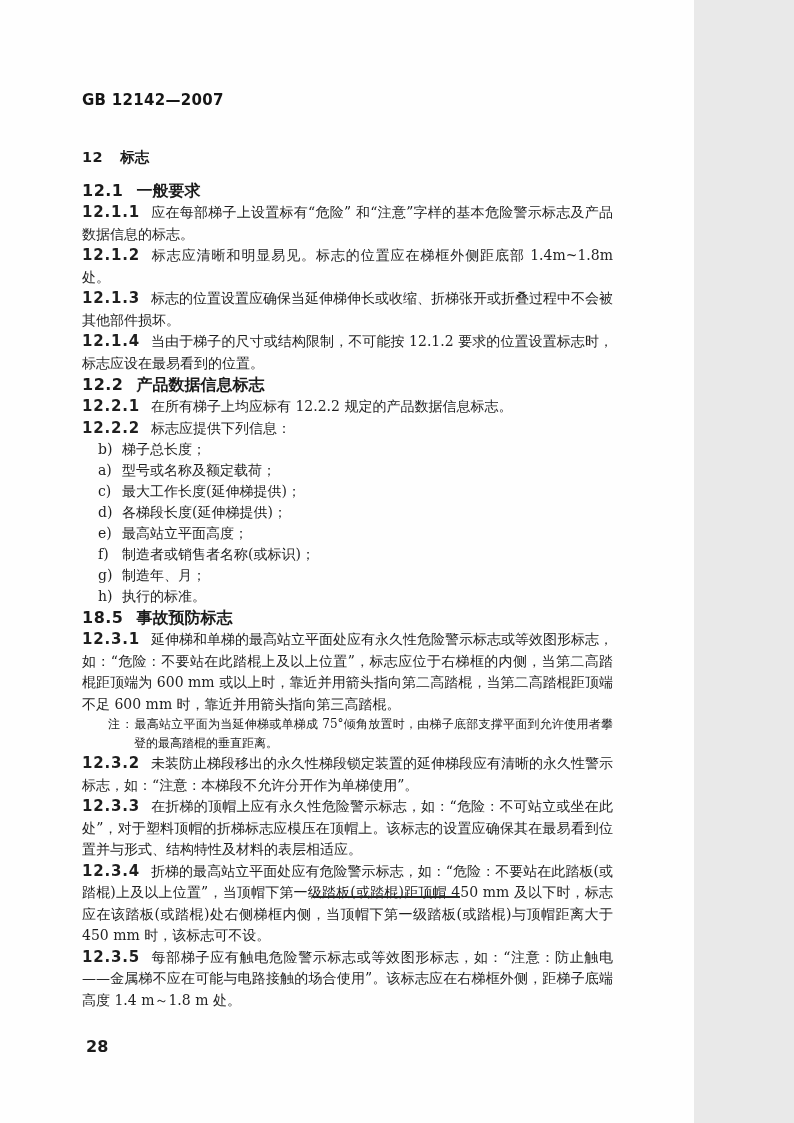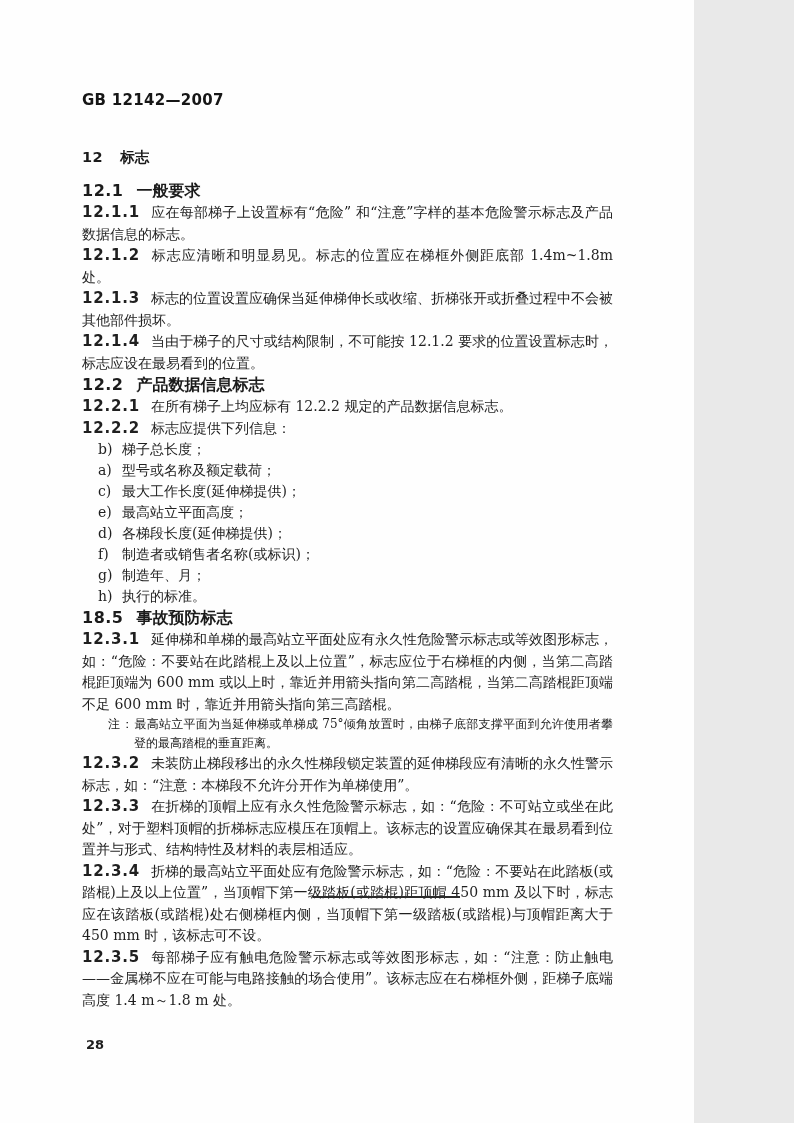--- a/index.html
+++ b/index.html
@@ -91,21 +91,21 @@
     height: 2px;
     background: #2b2b2b;
   }
   
   .page-number {
     position: absolute;
     left: 86px;
     top: 1037px;
     font-family: "DejaVu Sans", "Liberation Sans", sans-serif;
     font-weight: 600;
-    font-size: 13px;
+    font-size: 16px;
     color: #1c1c1c;
   }
 </style>
 </head>
 <body>
 
 <div class="page">
 
   <div class="doc-header">
     <span>GB 12142—2007</span>
@@ -146,24 +146,24 @@
   <p class="list-item">
     <span class="li-label">b)</span><span>梯子总长度；</span>
   </p>
   <p class="list-item">
     <span class="li-label">a)</span><span>型号或名称及额定载荷；</span>
   </p>
   <p class="list-item">
     <span class="li-label">c)</span><span>最大工作长度(延伸梯提供)；</span>
   </p>
   <p class="list-item">
+    <span class="li-label">d)</span><span>各梯段长度(延伸梯提供)；</span>
+  </p>
+  <p class="list-item">
     <span class="li-label">e)</span><span>最高站立平面高度；</span>
-  </p>
-  <p class="list-item">
-    <span class="li-label">d)</span><span>各梯段长度(延伸梯提供)；</span>
   </p>
   <p class="list-item">
     <span class="li-label">f)</span><span>制造者或销售者名称(或标识)；</span>
   </p>
   <p class="list-item">
     <span class="li-label">g)</span><span>制造年、月；</span>
   </p>
   <p class="list-item">
     <span class="li-label">h)</span><span>执行的标准。</span>
   </p>

